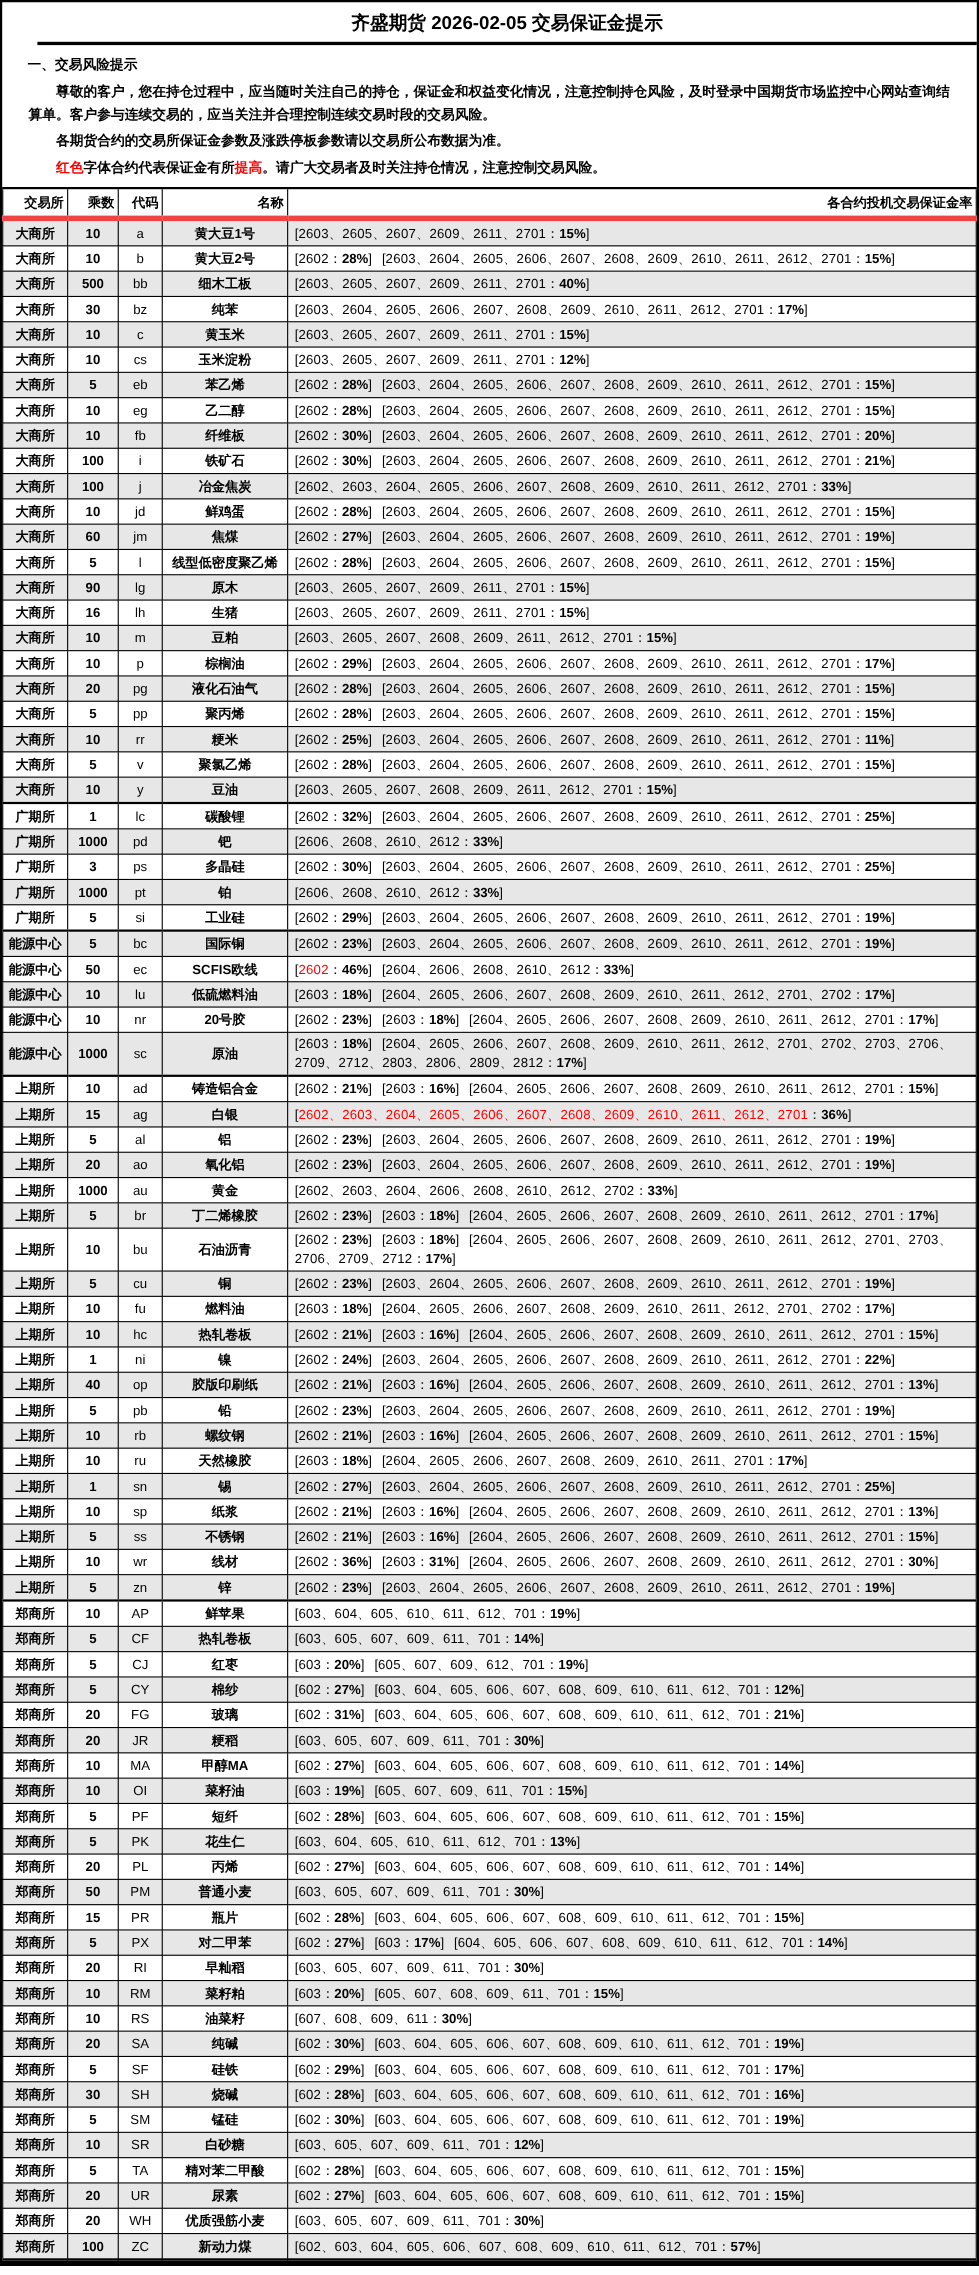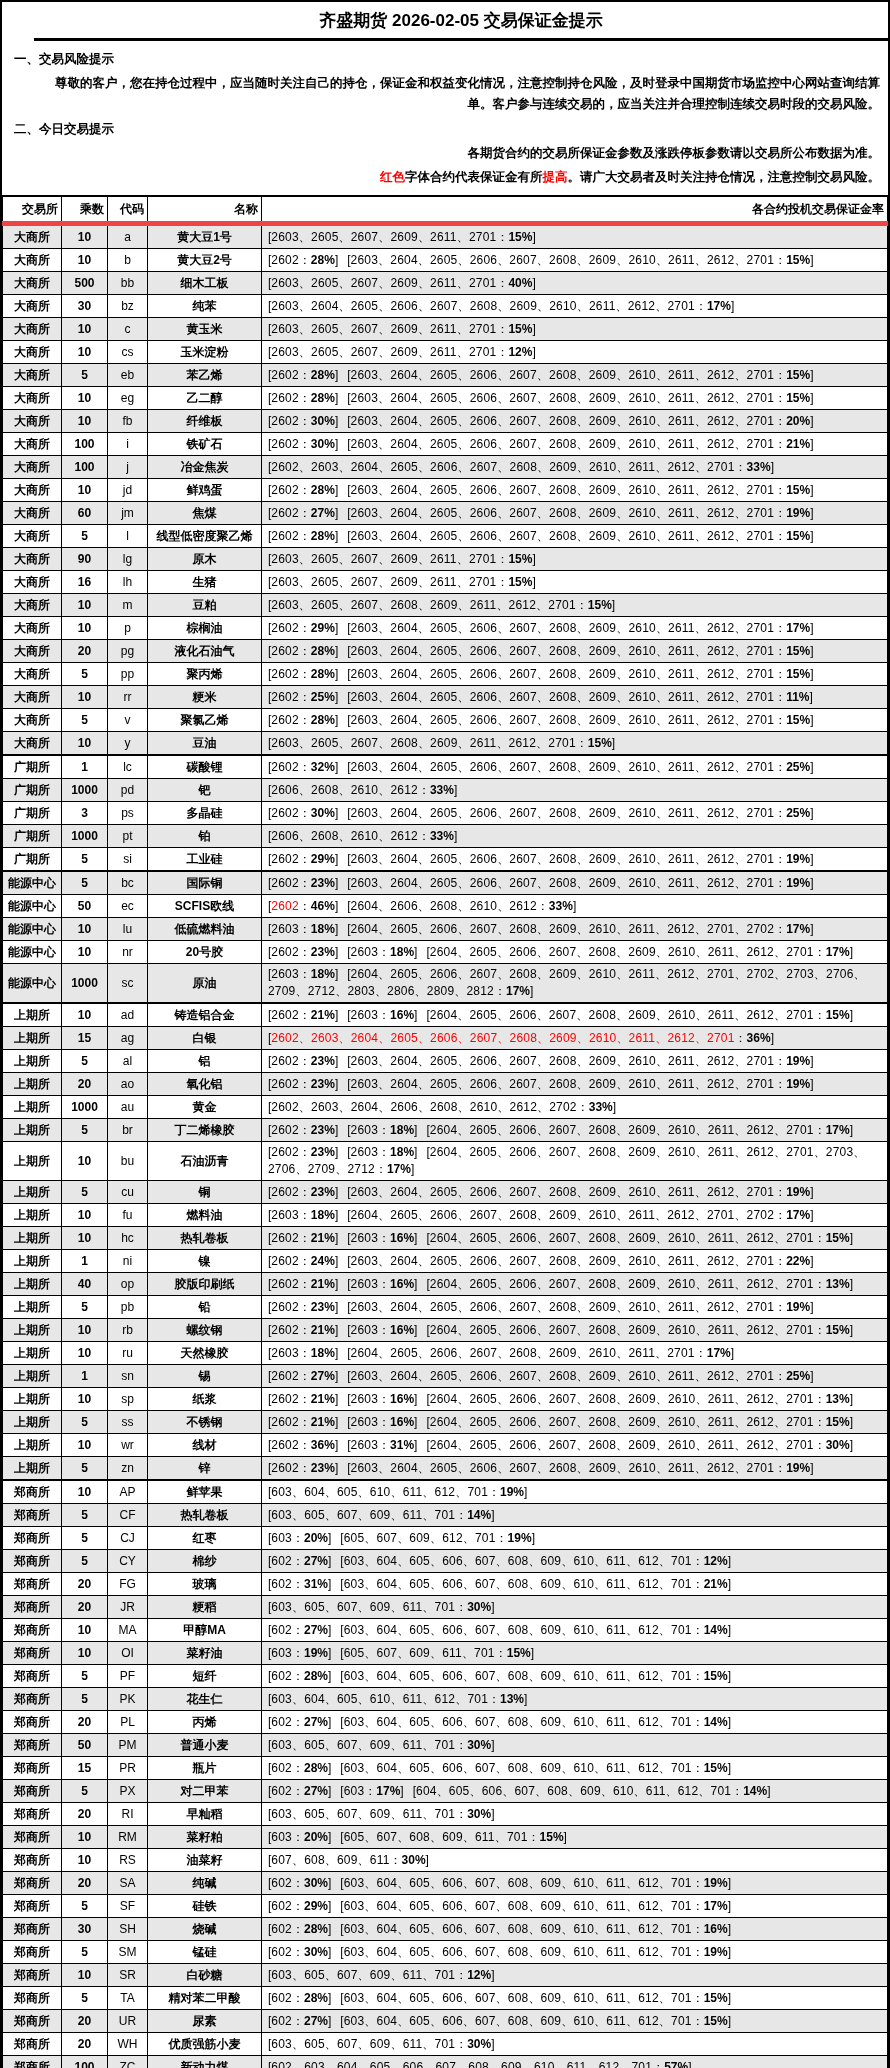--- a/index.html
+++ b/index.html
@@ -1,21 +1,21 @@
 <!DOCTYPE html>
 <html style="--red: #ff0000; --alt: #e7e7e7;"><head>
 <meta charset="utf-8">
 <style>
   html,body{margin:0;padding:0;background:#fff;}
   body{font-family:"Liberation Sans","DejaVu Sans",sans-serif;color:#000;}
   .page{width:886px;margin:0 auto;border:2px solid #000;border-bottom:5px solid #000;background:#fff;}
   .title{text-align:center;font-size:17px;font-weight:bold;padding:7px 0 6px 0;border-bottom:3px solid #000;margin-left:32px;}
   .intro{padding:4px 8px 2px 8px;font-size:12.5px;font-weight:bold;}
-  .intro .h{margin:4px 4px;line-height:20px;}
-  .intro p{margin:3px 0;line-height:21px;text-indent:2em;text-align:right;}
+  .intro .h{margin:4px 15px;line-height:20px;}
+  .intro p{margin:3px 16px;line-height:21px;text-indent:2em;}
   table{width:100%;border-collapse:collapse;table-layout:fixed;margin-top:2px;}
   table{border-top:2px solid #000;border-bottom:2px solid #000;}
   th,td{border:1px solid #000;font-size:12px;padding:2px 3px;vertical-align:middle;}
   th{font-weight:bold;text-align:right;height:20px;border-bottom:5px solid #ef4444;}
   td{height:18px;line-height:17px;}
   td.ctr{text-align:center;font-weight:bold;}
   td.ctr.code{font-weight:normal;}
   td.rate{text-align:left;padding-left:6px;}
   tbody tr:nth-child(odd){background:var(--alt,#e7e7e7);}
   tbody tr.gs td{border-top:2px solid #000;}
@@ -27,21 +27,20 @@
 </style>
 </head>
 <body>
 
 <div class="page">
   <div class="title">齐盛期货 2026-02-05 交易保证金提示</div>
 
   <div class="intro">
     <div class="h">一、交易风险提示</div>
     <p>尊敬的客户，您在持仓过程中，应当随时关注自己的持仓，保证金和权益变化情况，注意控制持仓风险，及时登录中国期货市场监控中心网站查询结算单。客户参与连续交易的，应当关注并合理控制连续交易时段的交易风险。</p>
-    <div class="h">二、今日交易提示</div>
     <p>各期货合约的交易所保证金参数及涨跌停板参数请以交易所公布数据为准。</p>
     <p id="today-line1"><span class="red">红色</span><span>字体合约代表保证金有所</span><span class="red">提高</span><span>。请广大交易者及时关注持仓情况，注意控制交易风险。</span></p>
   </div>
 
   <table>
     <colgroup>
       <col style="width:59px">
         <col style="width:46px">
         <col style="width:40px">
         <col style="width:114px">

